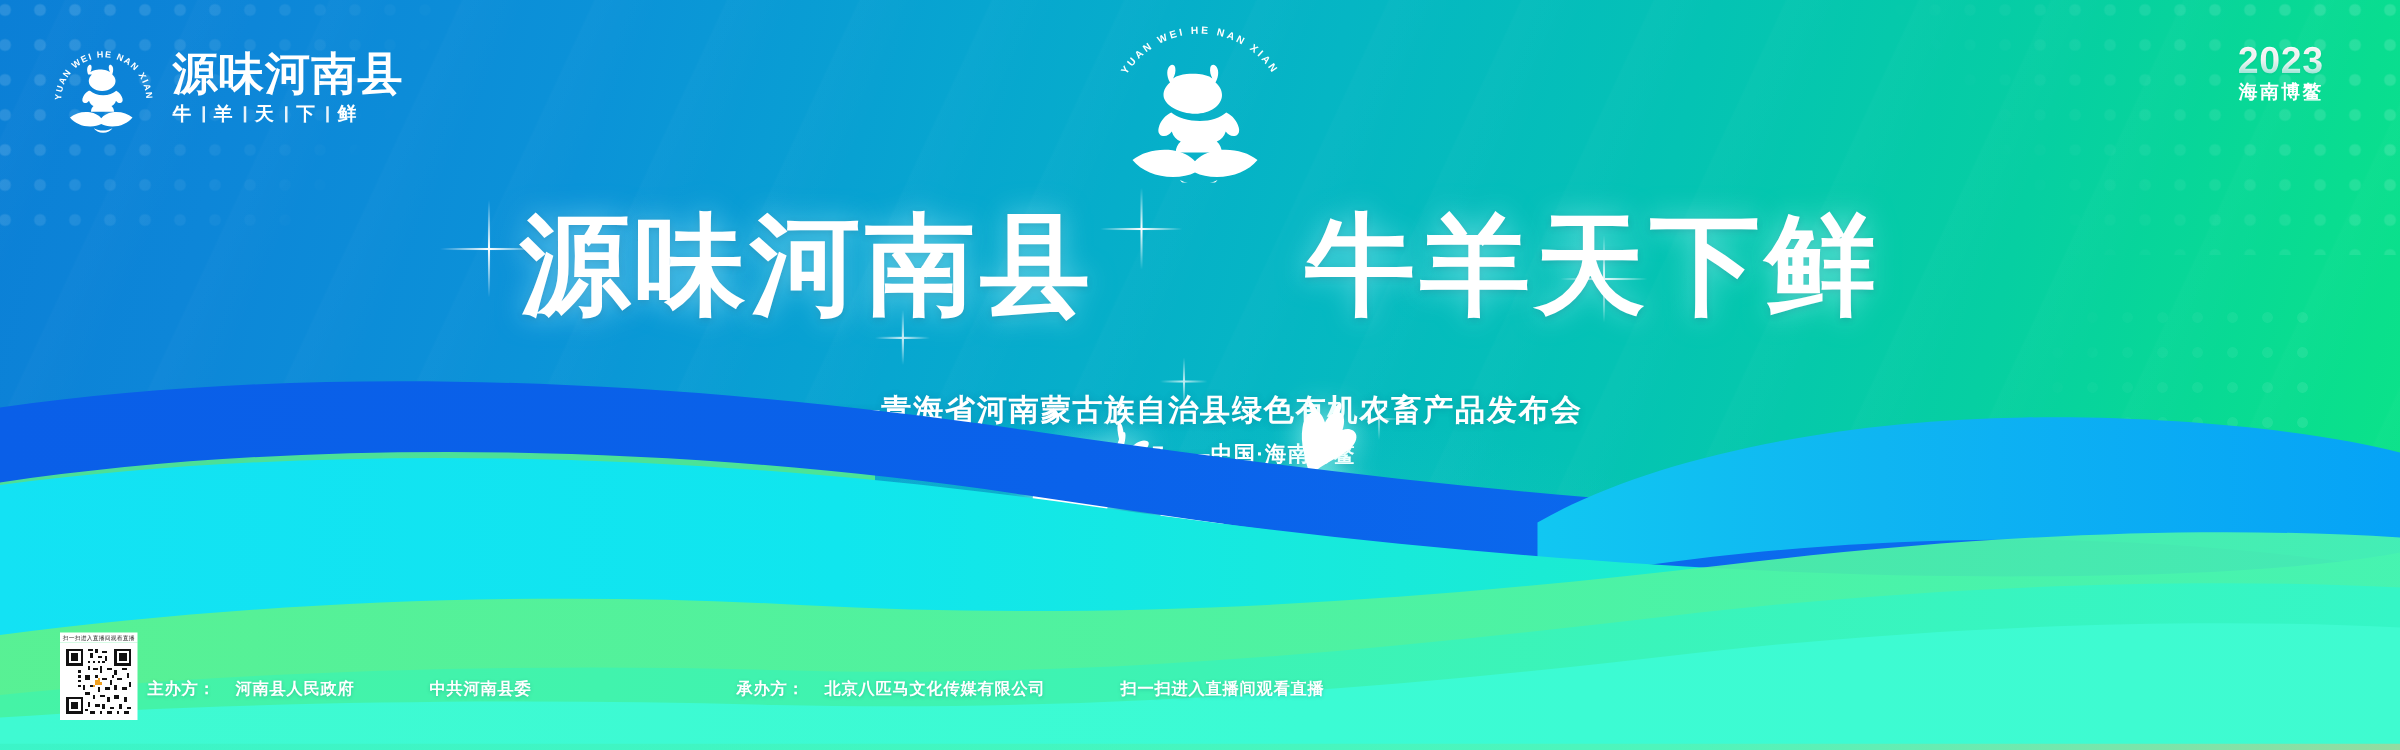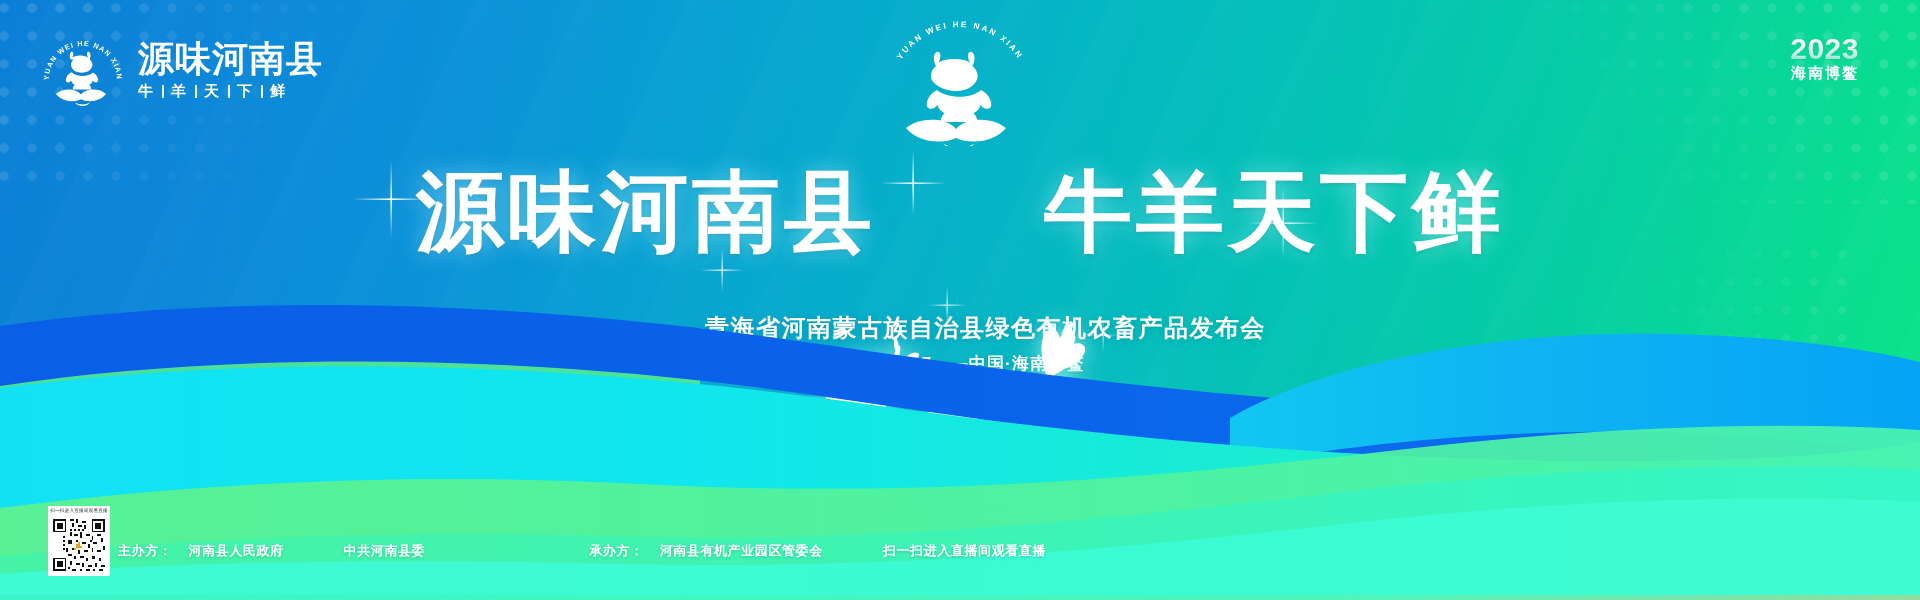--- a/index.html
+++ b/index.html
@@ -410,18 +410,18 @@
     </div>
   </div>
 
   <div class="credits">
     <span>主办方：</span>
     <span>河南县人民政府</span>
     <span class="cr-gap-sm"></span>
     <span>中共河南县委</span>
     <span class="cr-gap-lg"></span>
     <span>承办方：</span>
-    <span>河南县有机产业园区管委会</span>
+    <span>北京八匹马文化传媒有限公司</span>
     <span class="cr-gap-sm"></span>
     <span>扫一扫进入直播间观看直播</span>
   </div>
 
 </div>
 
 </body></html>

